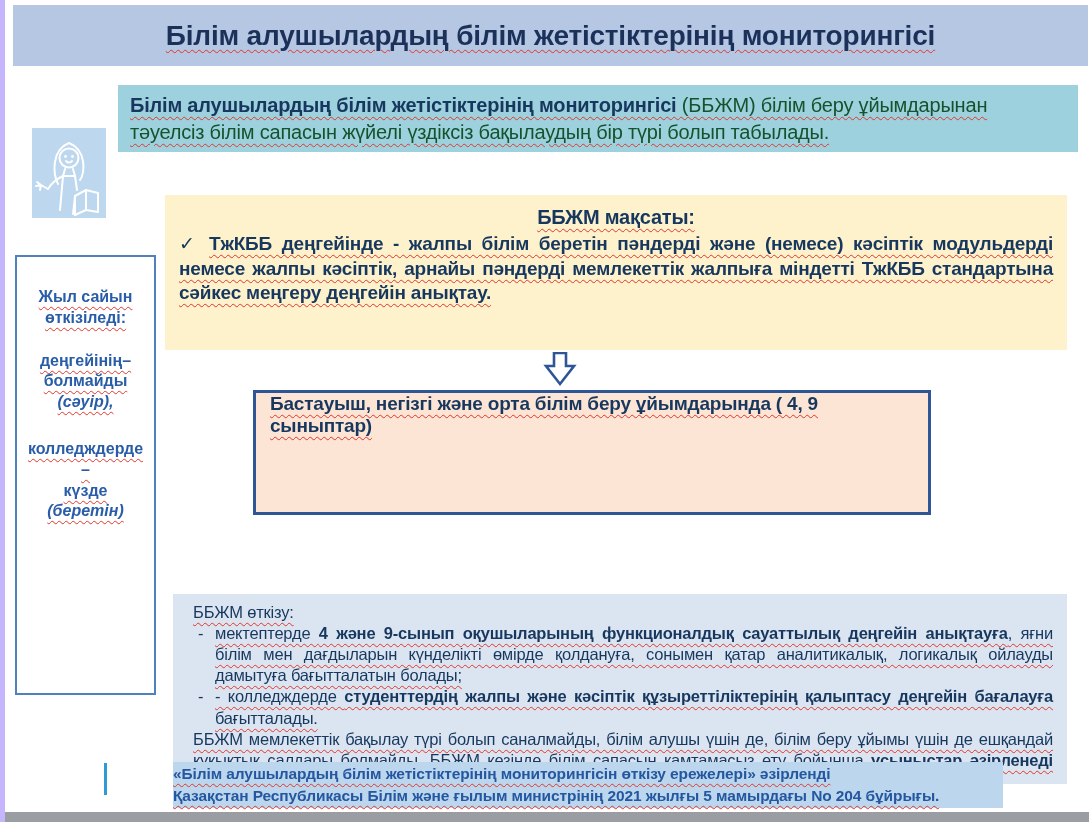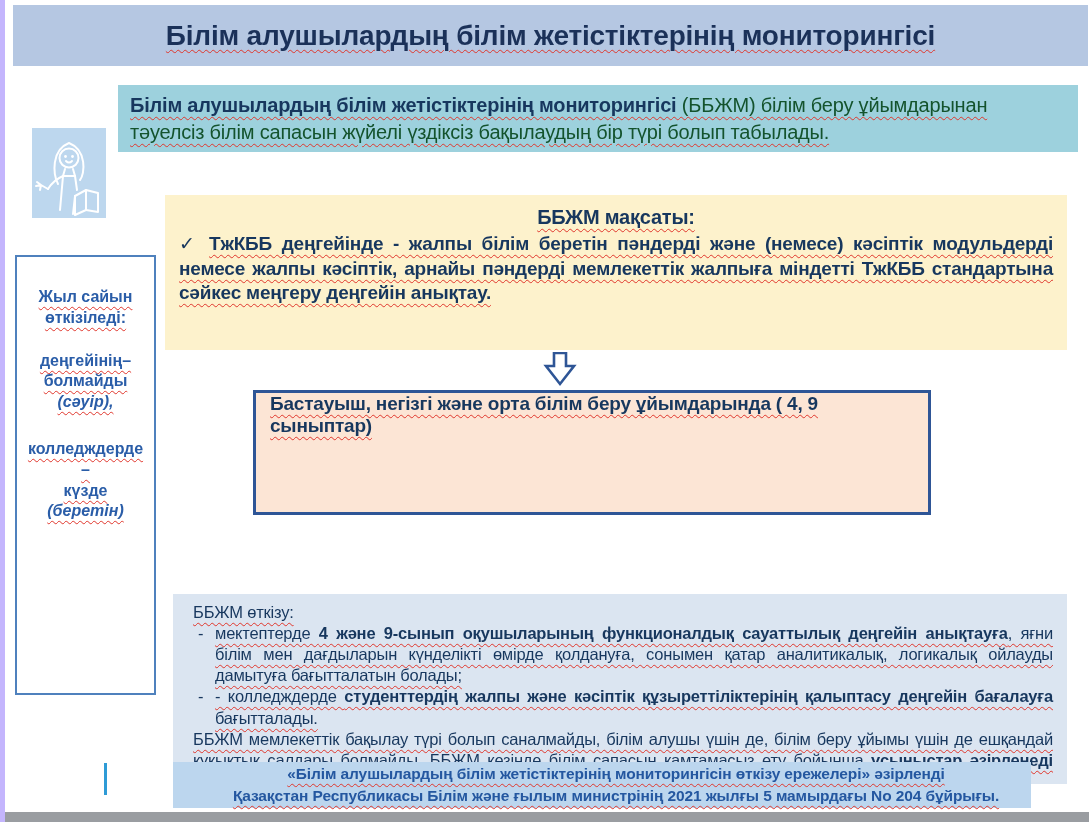--- a/index.html
+++ b/index.html
@@ -50,22 +50,22 @@
            box-sizing:border-box;padding:8px 14px 8px 20px;font-size:16.5px;color:#17375e;
            line-height:1.28;text-align:justify;letter-spacing:-0.2px;margin-top:42px;}
   .conduct .c-title{text-align:left;margin:0;}
   .c-bullet{position:relative;padding-left:22px;margin:0;}
   .c-marker{position:absolute;left:5px;top:0;}
   .c-para{margin:0;}
 
   .cursor-line{position:absolute;left:99px;top:763px;width:3px;height:32px;background:#2e9bd6;}
 
   .footer{position:absolute;left:168px;top:762px;width:830px;height:46px;background:#bcd6ee;
-          color:#2457a0;font-weight:bold;font-size:15.5px;text-align:center;display:flex;
-          flex-direction:column;justify-content:center;line-height:1.45;letter-spacing:-0.1px;padding-left:28px;}
+          color:#2457a0;font-weight:bold;font-size:15.5px;display:flex;
+          flex-direction:column;justify-content:center;line-height:1.45;letter-spacing:-0.1px;}
   .footer p{margin:0;}
 </style>
 </head>
 <body>
 
 <div class="slide">
 
   <div class="header">
     <span class="title sq">Білім алушылардың білім жетістіктерінің мониторингісі</span>
   </div>

